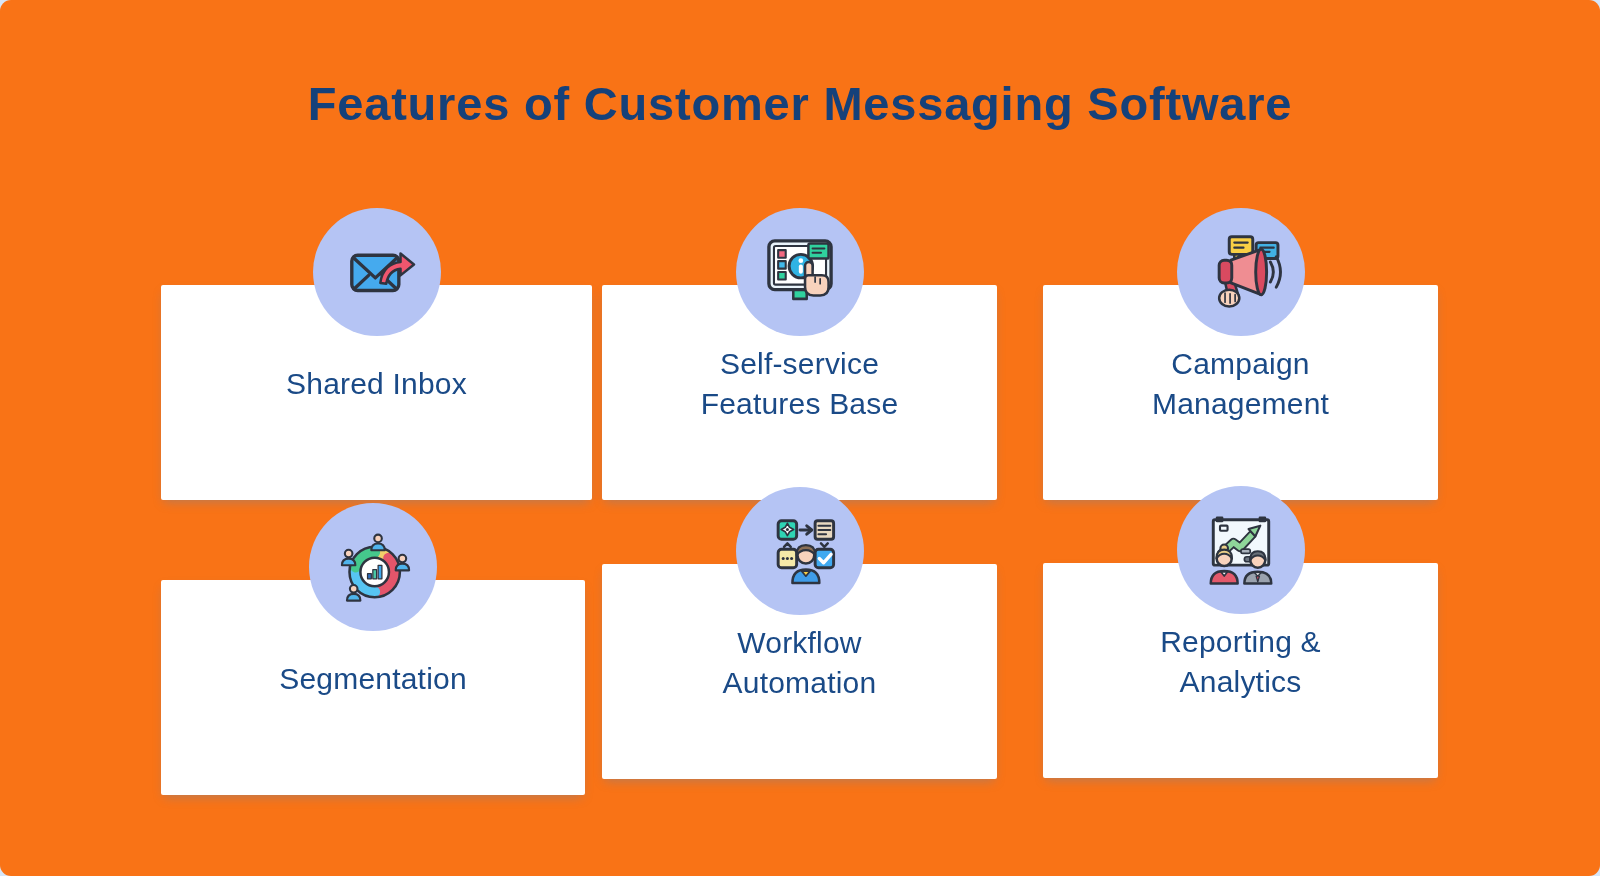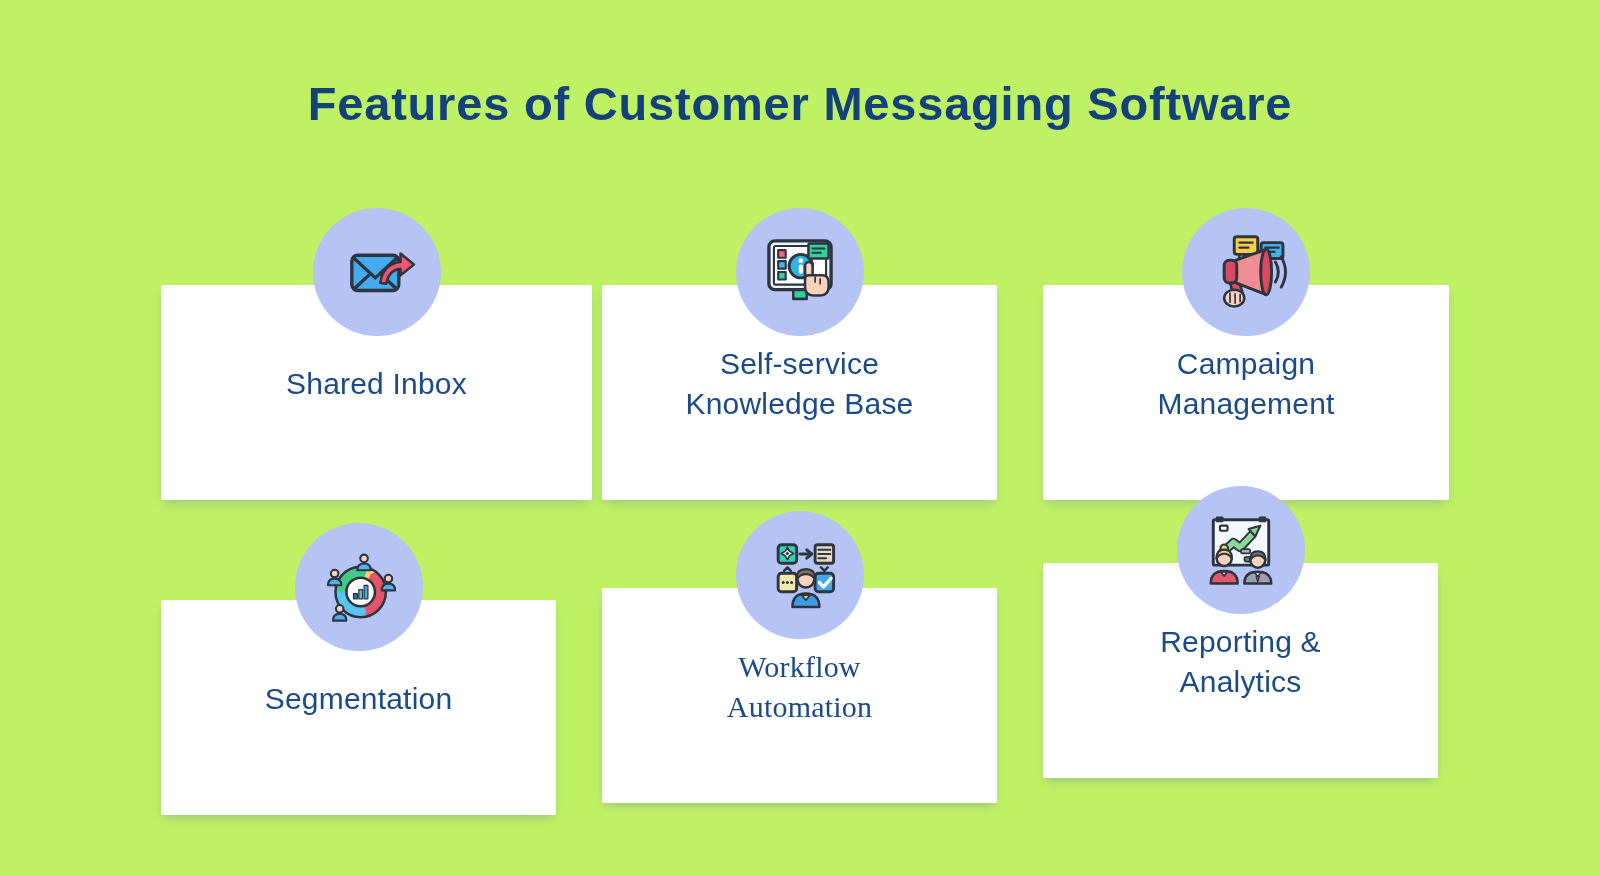--- a/index.html
+++ b/index.html
@@ -4,23 +4,24 @@
 <style>
   html, body {
     margin: 0;
     padding: 0;
     background: #d7e6f7;
   }
   .canvas {
     position: relative;
     width: 1600px;
     height: 876px;
-    background: #bef264;
+    background: #f97316;
     overflow: hidden;
     font-family: "Liberation Sans", sans-serif;
+    border-radius: 11px;
   }
   .title {
     position: absolute;
     top: 74px;
     left: 0;
     width: 1600px;
     margin: 0;
     text-align: center;
     font-size: 47px;
     line-height: 60px;
@@ -31,23 +32,23 @@
   .card {
     position: absolute;
     width: 395px;
     height: 215px;
     background: #ffffff;
     border-radius: 2px;
     box-shadow: 0 5px 10px -3px rgba(110, 130, 160, 0.45);
   }
   .card.c0 { left: 161px;  top: 285px; padding-left: 36px; }
   .card.c1 { left: 602px;  top: 285px; }
-  .card.c2 { left: 1043px; top: 285px; padding-left: 11px; }
-  .card.c3 { left: 161px;  top: 600px; }
-  .card.c4 { left: 602px;  top: 588px; font-family: Liberation Serif, serif; }
+  .card.c2 { left: 1043px; top: 285px; }
+  .card.c3 { left: 161px;  top: 580px; padding-left: 29px; }
+  .card.c4 { left: 602px;  top: 564px; }
   .card.c5 { left: 1043px; top: 563px; }
   .icon-circle {
     position: absolute;
     top: -77px;
     left: 50%;
     margin-left: -64px;
     width: 128px;
     height: 128px;
     border-radius: 50%;
     background: #b5c4f4;
@@ -106,21 +107,21 @@
         <circle cx="51" cy="36.5" r="2.8" fill="#ffffff"></circle>
         <rect x="48.6" y="41" width="4.8" height="11" rx="2.4" fill="#ffffff"></rect>
         <rect x="60" y="16" width="24" height="18" rx="2" fill="#30d19e" stroke="#2e3440" stroke-width="3"></rect>
         <path d="M65,22 h14 M65,27 h10" stroke="#2e3440" stroke-width="2.5"></path>
         <rect x="56" y="38" width="9" height="24" rx="4.5" fill="#f8d2bc" stroke="#2e3440" stroke-width="3"></rect>
         <path d="M56,58 q0,-4 4,-4 h16 q8,0 8,8 v6 q0,10 -10,10 h-8 q-10,0 -10,-10 z" fill="#f8d2bc" stroke="#2e3440" stroke-width="3"></path>
         <path d="M68,56 v6 M74,58 v6" stroke="#2e3440" stroke-width="2"></path>
       </svg>
     </div>
     <div class="label">Self-service
-Knowledge Base</div>
+Features Base</div>
   </div>
 
   <div class="card c2">
     <div class="icon-circle">
       <svg width="84" height="84" viewBox="0 0 100 100" fill="none" stroke-linecap="round" stroke-linejoin="round">
         <path d="M42,28 l0,9 l9,-9 z" fill="#f8cf45" stroke="#2e3440" stroke-width="3"></path>
         <rect x="36" y="8" width="28" height="21" rx="3" fill="#f8cf45" stroke="#2e3440" stroke-width="3.5"></rect>
         <path d="M42,15 h16 M42,21 h11" stroke="#2e3440" stroke-width="2.5"></path>
         <path d="M73,33 l0,8 l8,-8 z" fill="#41b1e4" stroke="#2e3440" stroke-width="3"></path>
         <rect x="68" y="15" width="26" height="19" rx="3" fill="#41b1e4" stroke="#2e3440" stroke-width="3.5"></rect>

